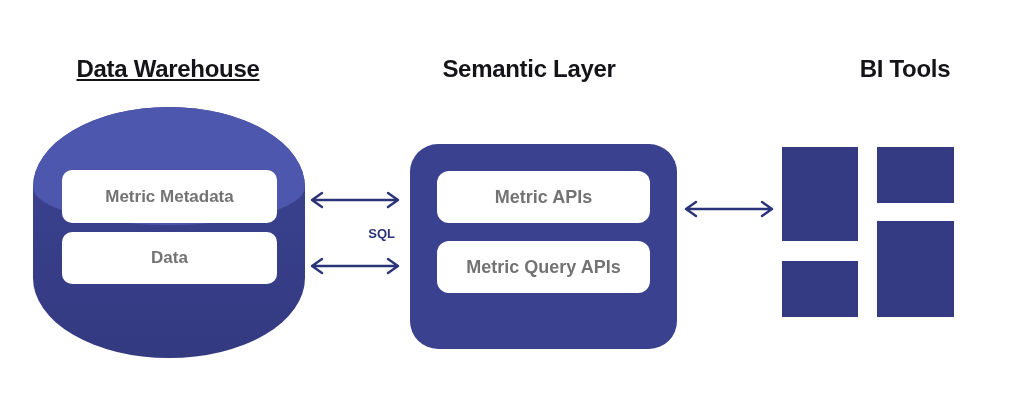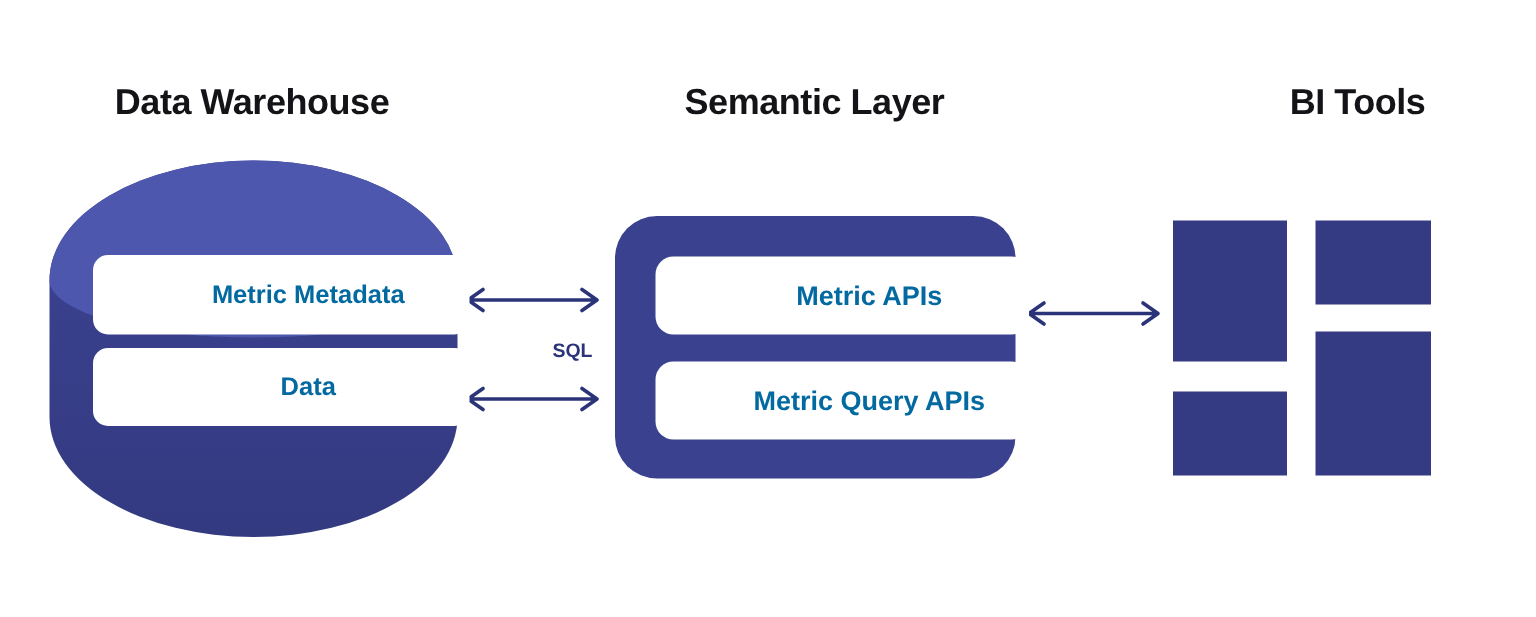--- a/index.html
+++ b/index.html
@@ -18,52 +18,51 @@
     top: 54px;
     height: 30px;
     line-height: 30px;
     text-align: center;
     font-size: 24px;
     font-weight: 700;
     color: #141418;
     letter-spacing: -0.3px;
     white-space: nowrap;
   }
-  .title-warehouse { left: 40px;  width: 256px; }
-  .title-semantic  { left: 415px; width: 256px; }
+  .title-warehouse { left: 40px;  width: 256px; text-decoration: underline; }
+  .title-semantic  { left: 401px; width: 256px; }
   .title-bi        { left: 777px; width: 256px; }
 
   
   svg.bg {
     position: absolute;
     left: 0; top: 0;
     width: 1024px; height: 411px;
   }
 
   
   .pill {
     position: absolute;
     background: #ffffff;
     border-radius: 10px;
     display: flex;
     align-items: center;
     justify-content: center;
     font-weight: 700;
-    color: #0369a1;
-    padding-left: 36px;
+    color: #737373;
   }
   .pill-wh { left: 62px; width: 215px; font-size: 17px; }
   .pill-wh-1 { top: 170px; height: 53px; }
   .pill-wh-2 { top: 232px; height: 52px; }
 
   
   .semantic-box {
     position: absolute;
     left: 410px; top: 144px;
-    width: 267px; height: 175px;
+    width: 267px; height: 205px;
     background: #3A418F;
     border-radius: 28px;
   }
   .pill-sl { left: 27px; width: 213px; border-radius: 12px; font-size: 18px; }
   .pill-sl-1 { top: 27px; height: 52px; }
   .pill-sl-2 { top: 97px; height: 52px; }
 
   
   .bi-tile { position: absolute; background: #343B82; }
   .bi-tile-1 { left: 782px; top: 147px; width: 76px; height: 94px; }

